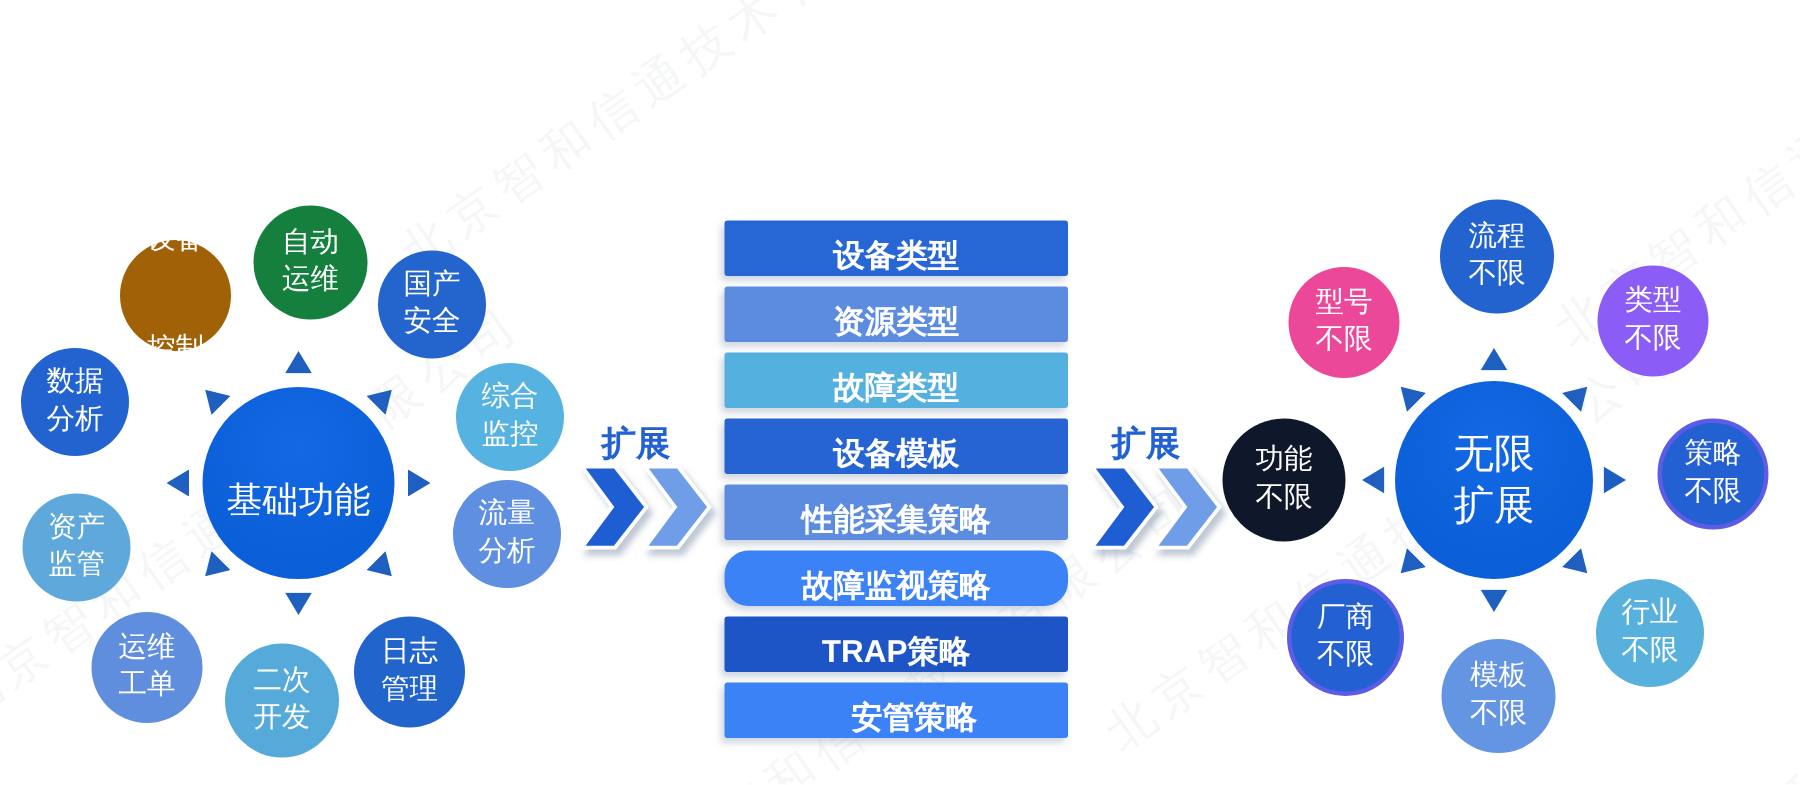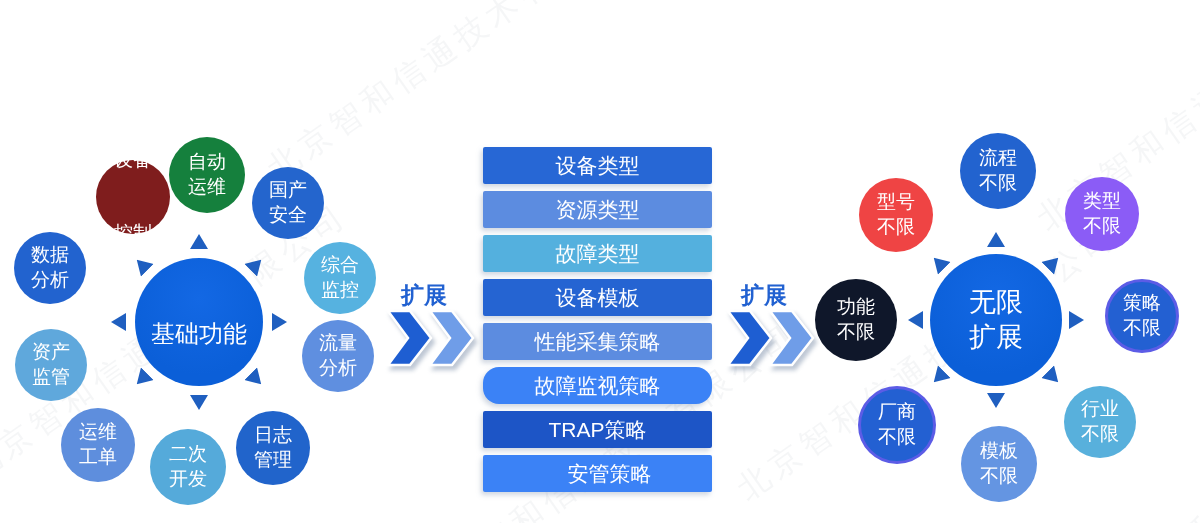--- a/index.html
+++ b/index.html
@@ -43,23 +43,24 @@
   .sat {
     position:absolute; border-radius:50%; color:#fff;
     display:flex; flex-direction:column; align-items:center; justify-content:center;
     text-align:center; font-size:19px; line-height:1.3;
   }
   .sat.ring { border:3px solid var(--ring); }
 
   
   .bar {
     position:absolute; left:483px; width:229px; height:37px;
-    display:flex; align-items:center; justify-content:center;
+    display:flex; align-items:flex-end; justify-content:center;
     color:#fff; font-size:21px; border-radius:2px;
     box-shadow:-2px 3px 5px rgba(120,140,170,.35);
+    font-weight:bold;
   }
 
   
   .expand-label {
     position:absolute; width:80px; text-align:center;
     font-size:23px; font-weight:bold; color:var(--expand);
   }
   .chevrons { position:absolute; filter:drop-shadow(3px 4px 2px rgba(110,130,160,.45)); }
 </style>
 </head>
@@ -86,21 +87,21 @@
       <span class="ray" style="transform:rotate(180deg)"></span>
       <span class="ray" style="transform:rotate(225deg)"></span>
       <span class="ray" style="transform:rotate(270deg)"></span>
       <span class="ray" style="transform:rotate(315deg)"></span>
     </div>
 
     <div class="hub" style="left:135px; top:258px; width:128px; height:128px;">
       <span class="l2">基础功能</span>
     </div>
 
-    <div class="sat" style="left: 96px; top: 160px; width: 74px; height: 74px; background: #7f1d1d; gap: 48px;">
+    <div class="sat" style="left: 80px; top: 160px; width: 74px; height: 74px; background: #a16207; gap: 48px;">
       <span>设备</span>
         <span>控制</span>
     </div>
     <div class="sat" style="left: 169px; top: 137px; width: 76px; height: 76px; background: #15803d;">
       <span>自动</span>
         <span>运维</span>
     </div>
     <div class="sat" style="left: 252px; top: 167px; width: 72px; height: 72px; background: rgb(36, 101, 205);">
       <span>国产</span>
         <span>安全</span>
@@ -188,21 +189,21 @@
 
     <div class="hub" style="left:930px; top:254px; width:132px; height:132px;">
       <span class="l1">无限</span>
       <span class="l1">扩展</span>
     </div>
 
     <div class="sat" style="left: 960px; top: 133px; width: 76px; height: 76px; background: rgb(34, 99, 207);">
       <span>流程</span>
         <span>不限</span>
     </div>
-    <div class="sat" style="left: 859px; top: 178px; width: 74px; height: 74px; background: #ef4444;">
+    <div class="sat" style="left: 859px; top: 178px; width: 74px; height: 74px; background: #ec4899;">
       <span>型号</span>
         <span>不限</span>
     </div>
     <div class="sat" style="left: 1065px; top: 177px; width: 74px; height: 74px; background: #8b5cf6;">
       <span>类型</span>
         <span>不限</span>
     </div>
     <div class="sat" style="left: 815px; top: 279px; width: 82px; height: 82px; background: #0f172a;">
       <span>功能</span>
         <span>不限</span>

